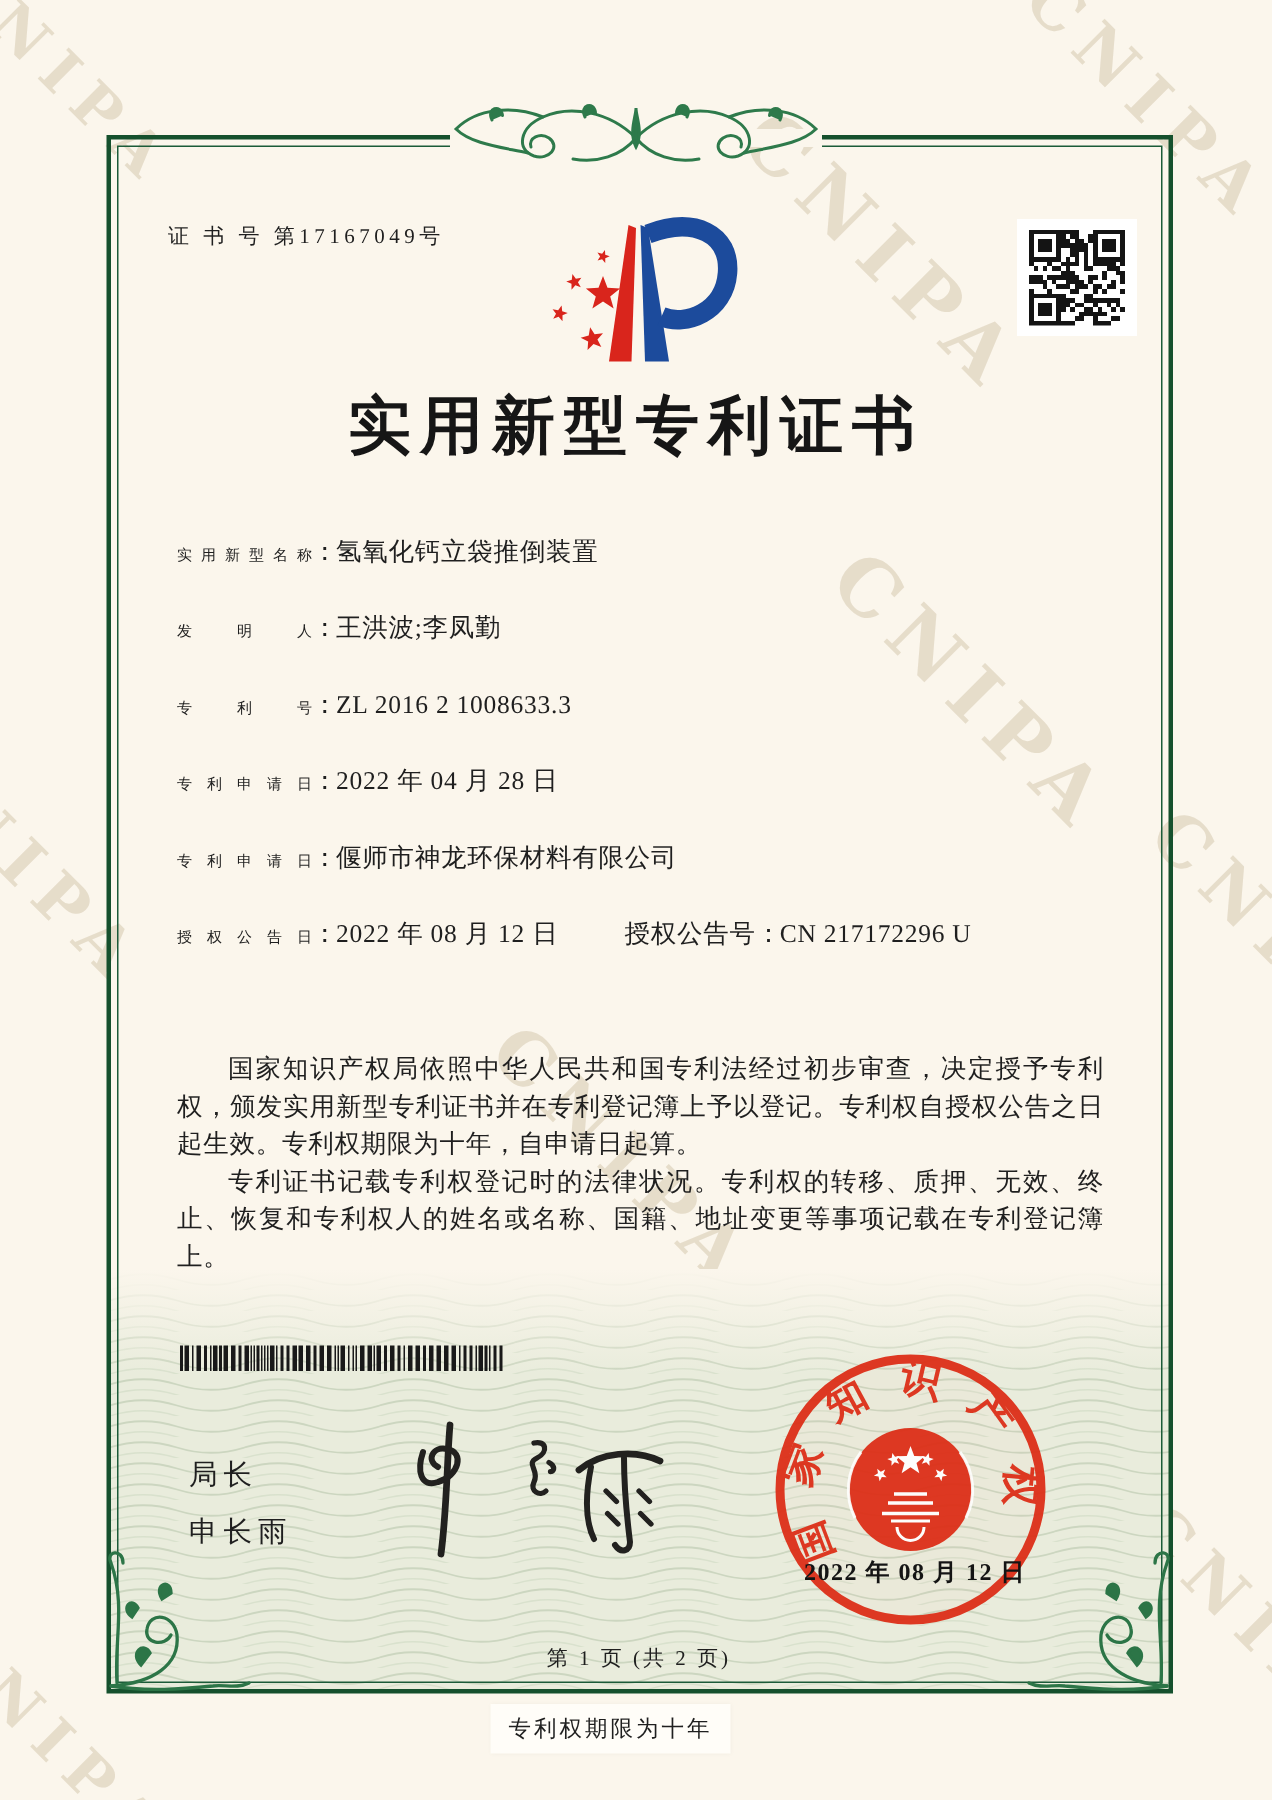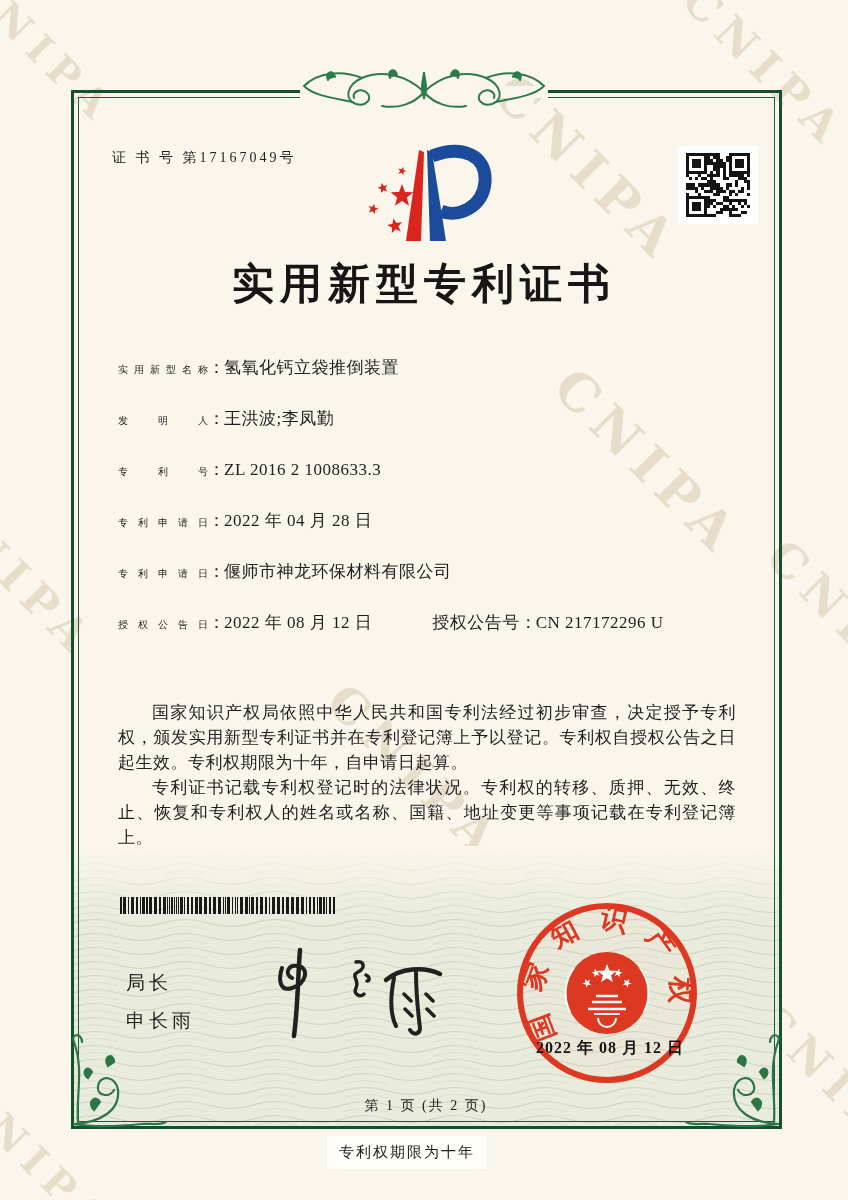--- a/index.html
+++ b/index.html
@@ -56,21 +56,21 @@
   }
 
   .fields { position:absolute; left:118px; top:356px; width:640px; }
   .frow { height:51px; font-size:17px; white-space:nowrap; }
   .flabel {
     display:inline-block; width:90px; font-size:10px;
     text-align:justify; text-align-last:justify; vertical-align:baseline;
   }
   .fcolon { display:inline-block; width:16px; }
   .fvalue { font-size:17px; letter-spacing:0.5px; }
-  .fcol2 { margin-left:60px; }
+  .fcol2 { margin-left:44px; }
 
   .body-text {
     position:absolute; left:118px; top:700px; width:618px;
     font-size:17px; line-height:25px; text-align:justify;
     letter-spacing:0.5px;
   }
   .body-text p { text-indent:2em; }
 
   .barcode { position:absolute; left:120px; top:897px; height:17px; font-size:0; z-index:2; }
   .barcode i { display:inline-block; height:17px; background:#191919; }

